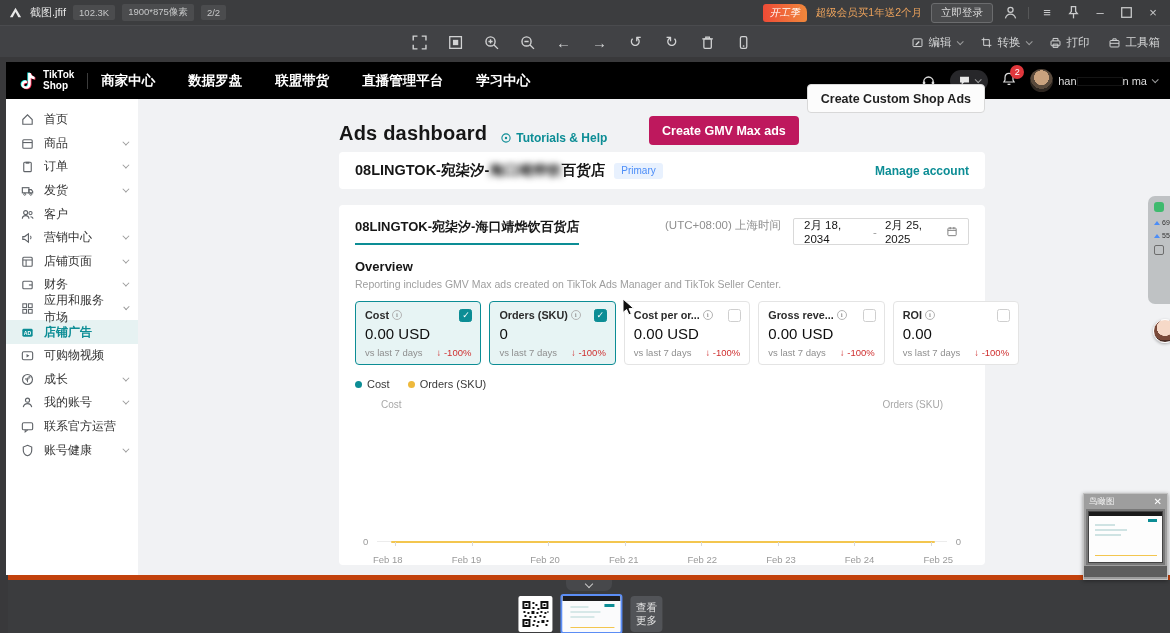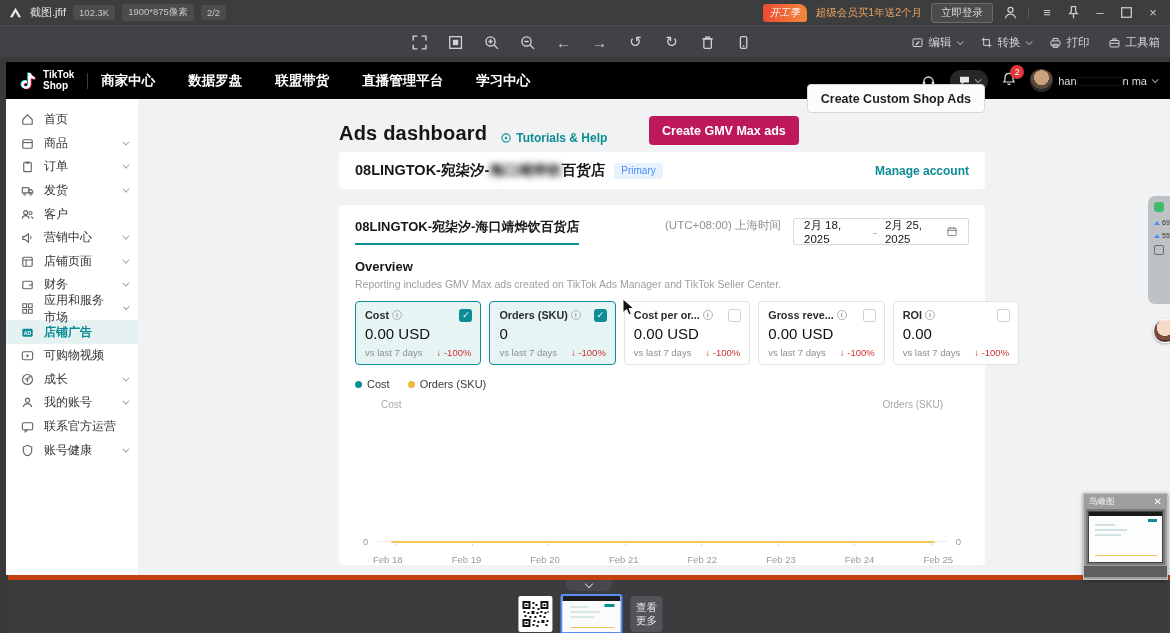--- a/index.html
+++ b/index.html
@@ -432,21 +432,21 @@
               <span class="acct-name"><span>08LINGTOK-宛柒汐-</span><span class="blurred">海口靖烨饮</span><span>百货店</span></span>
               <span class="primary-badge">Primary</span>
               <span class="manage">Manage account</span>
             </div>
 
             <div class="report-card">
               <div class="tab-row">
                 <span class="rpt-tab">08LINGTOK-宛柒汐-海口靖烨饮百货店</span>
                 <span class="tz">(UTC+08:00) 上海时间</span>
                 <div class="date-box">
-                  <span>2月 18, 2025</span>
+                  <span>2月 18, 2034</span>
                   <span class="dsep">-</span>
                   <span>2月 25, 2025</span>
                   <svg width="13" height="13" viewBox="0 0 16 16">
                       <rect x="2.5" y="3.5" width="11" height="10" rx="1" fill="none" stroke="#777" stroke-width="1.2"></rect>
                       <path d="M2.5 6.5h11M5.5 2v3M10.5 2v3" stroke="#777" stroke-width="1.2" fill="none"></path>
                     </svg>
                 </div>
               </div>
 
               <div class="ov-title">Overview</div>

